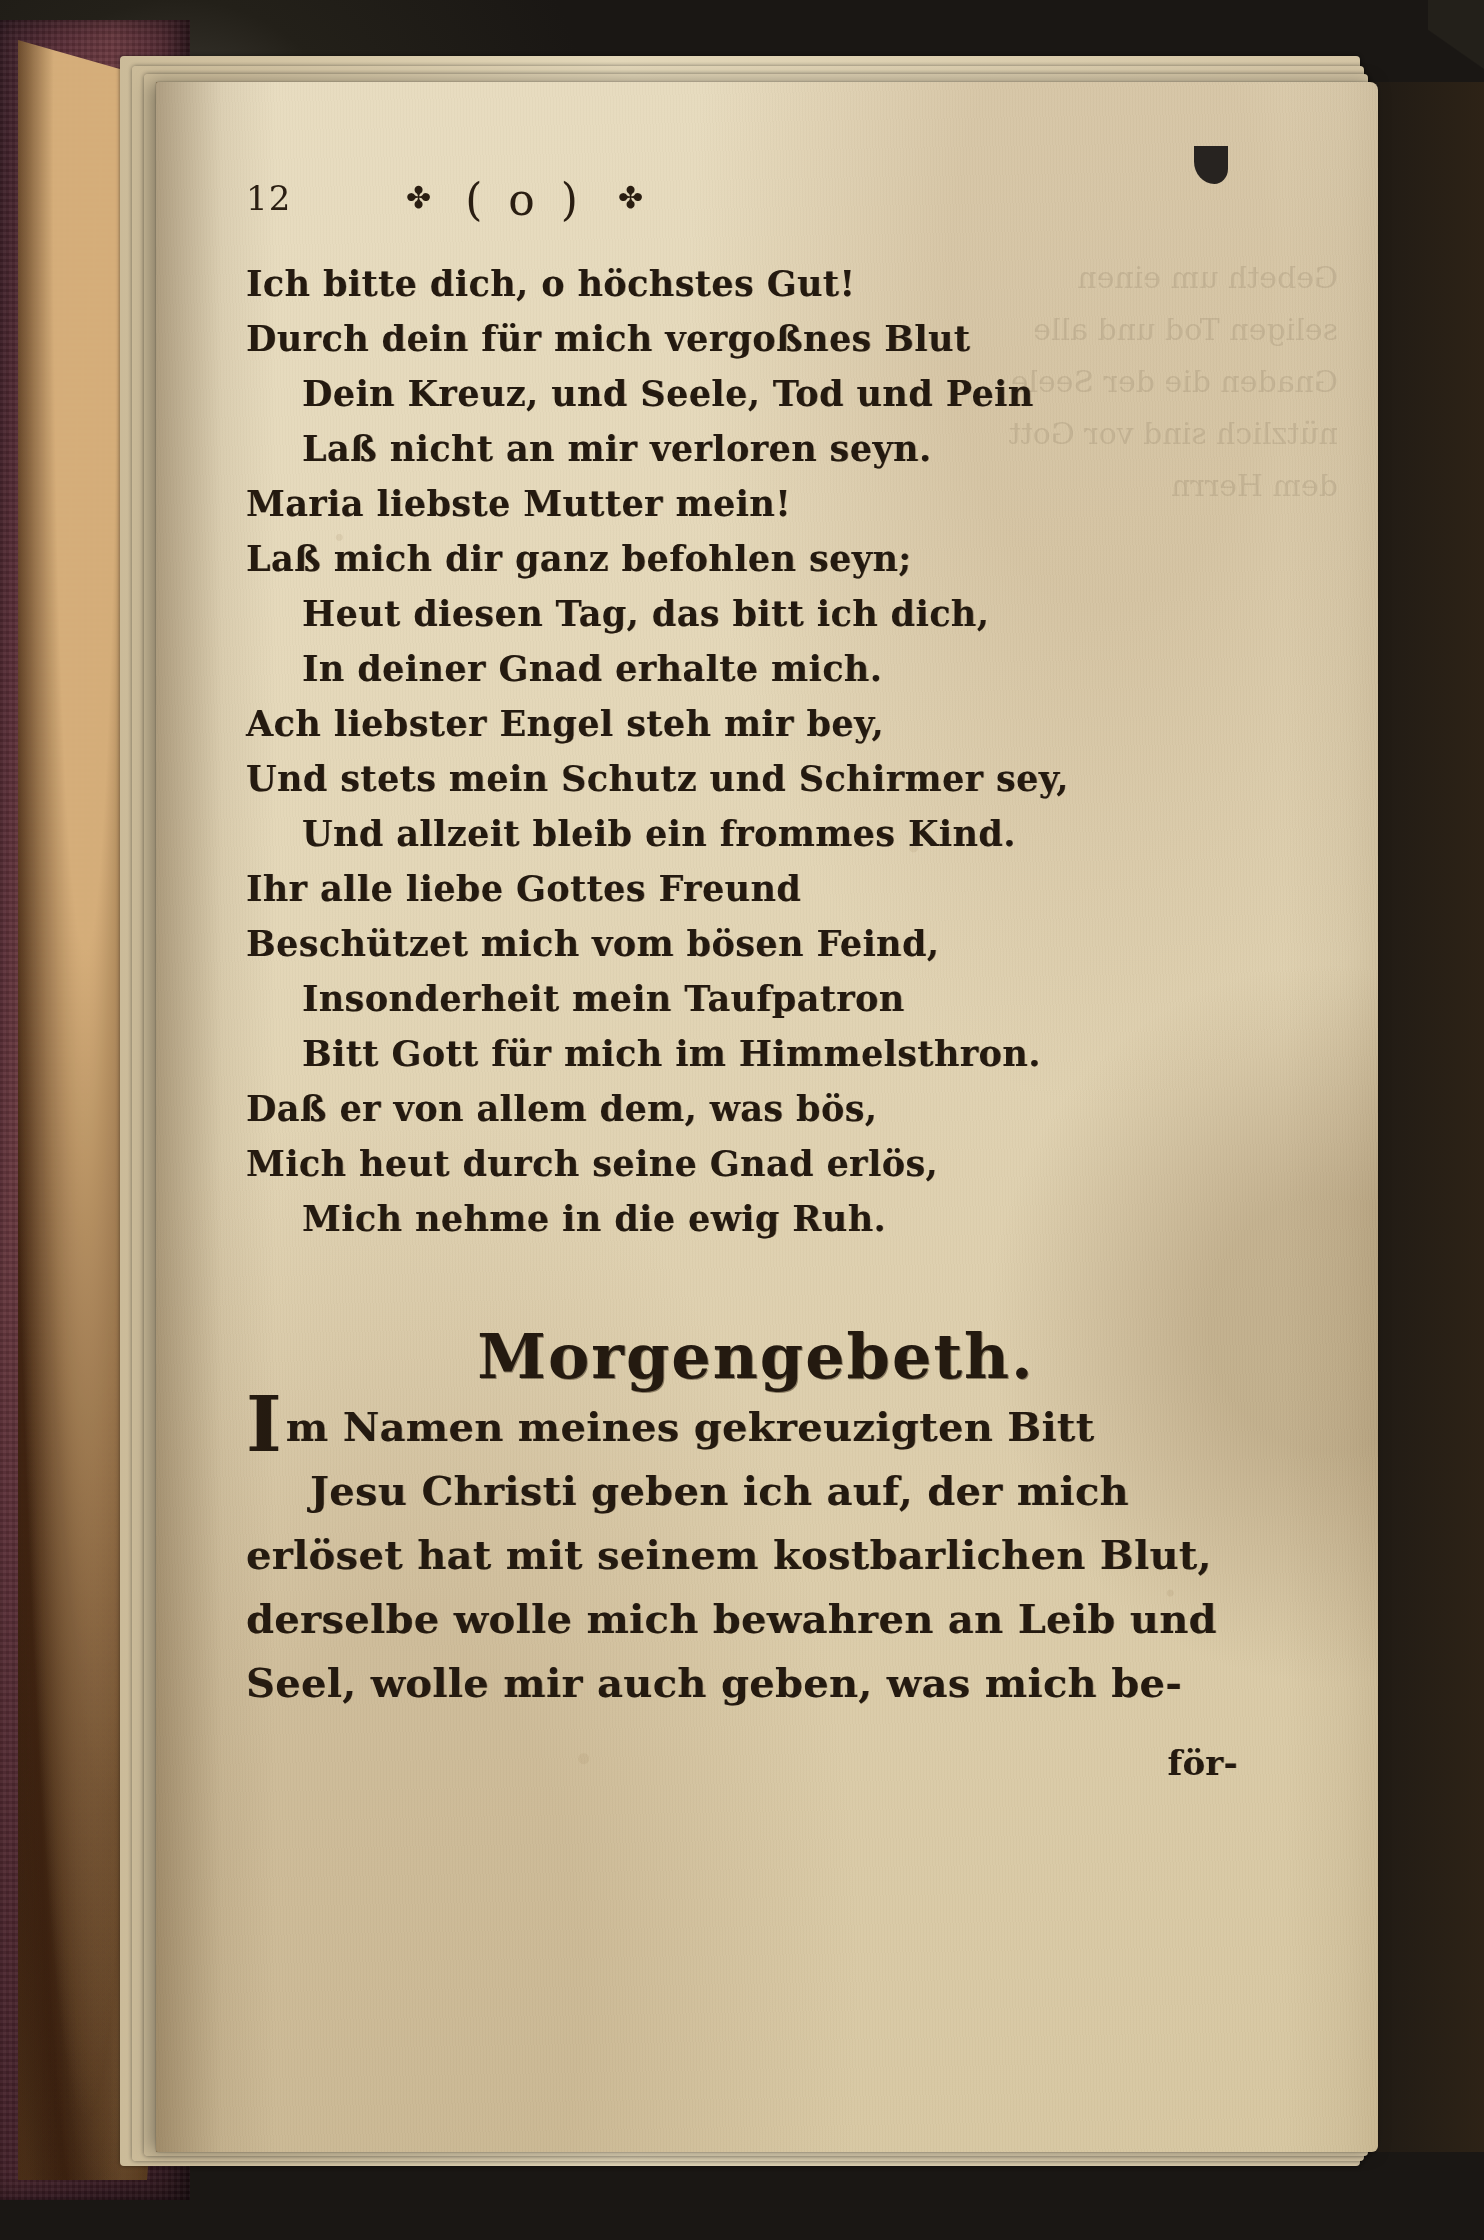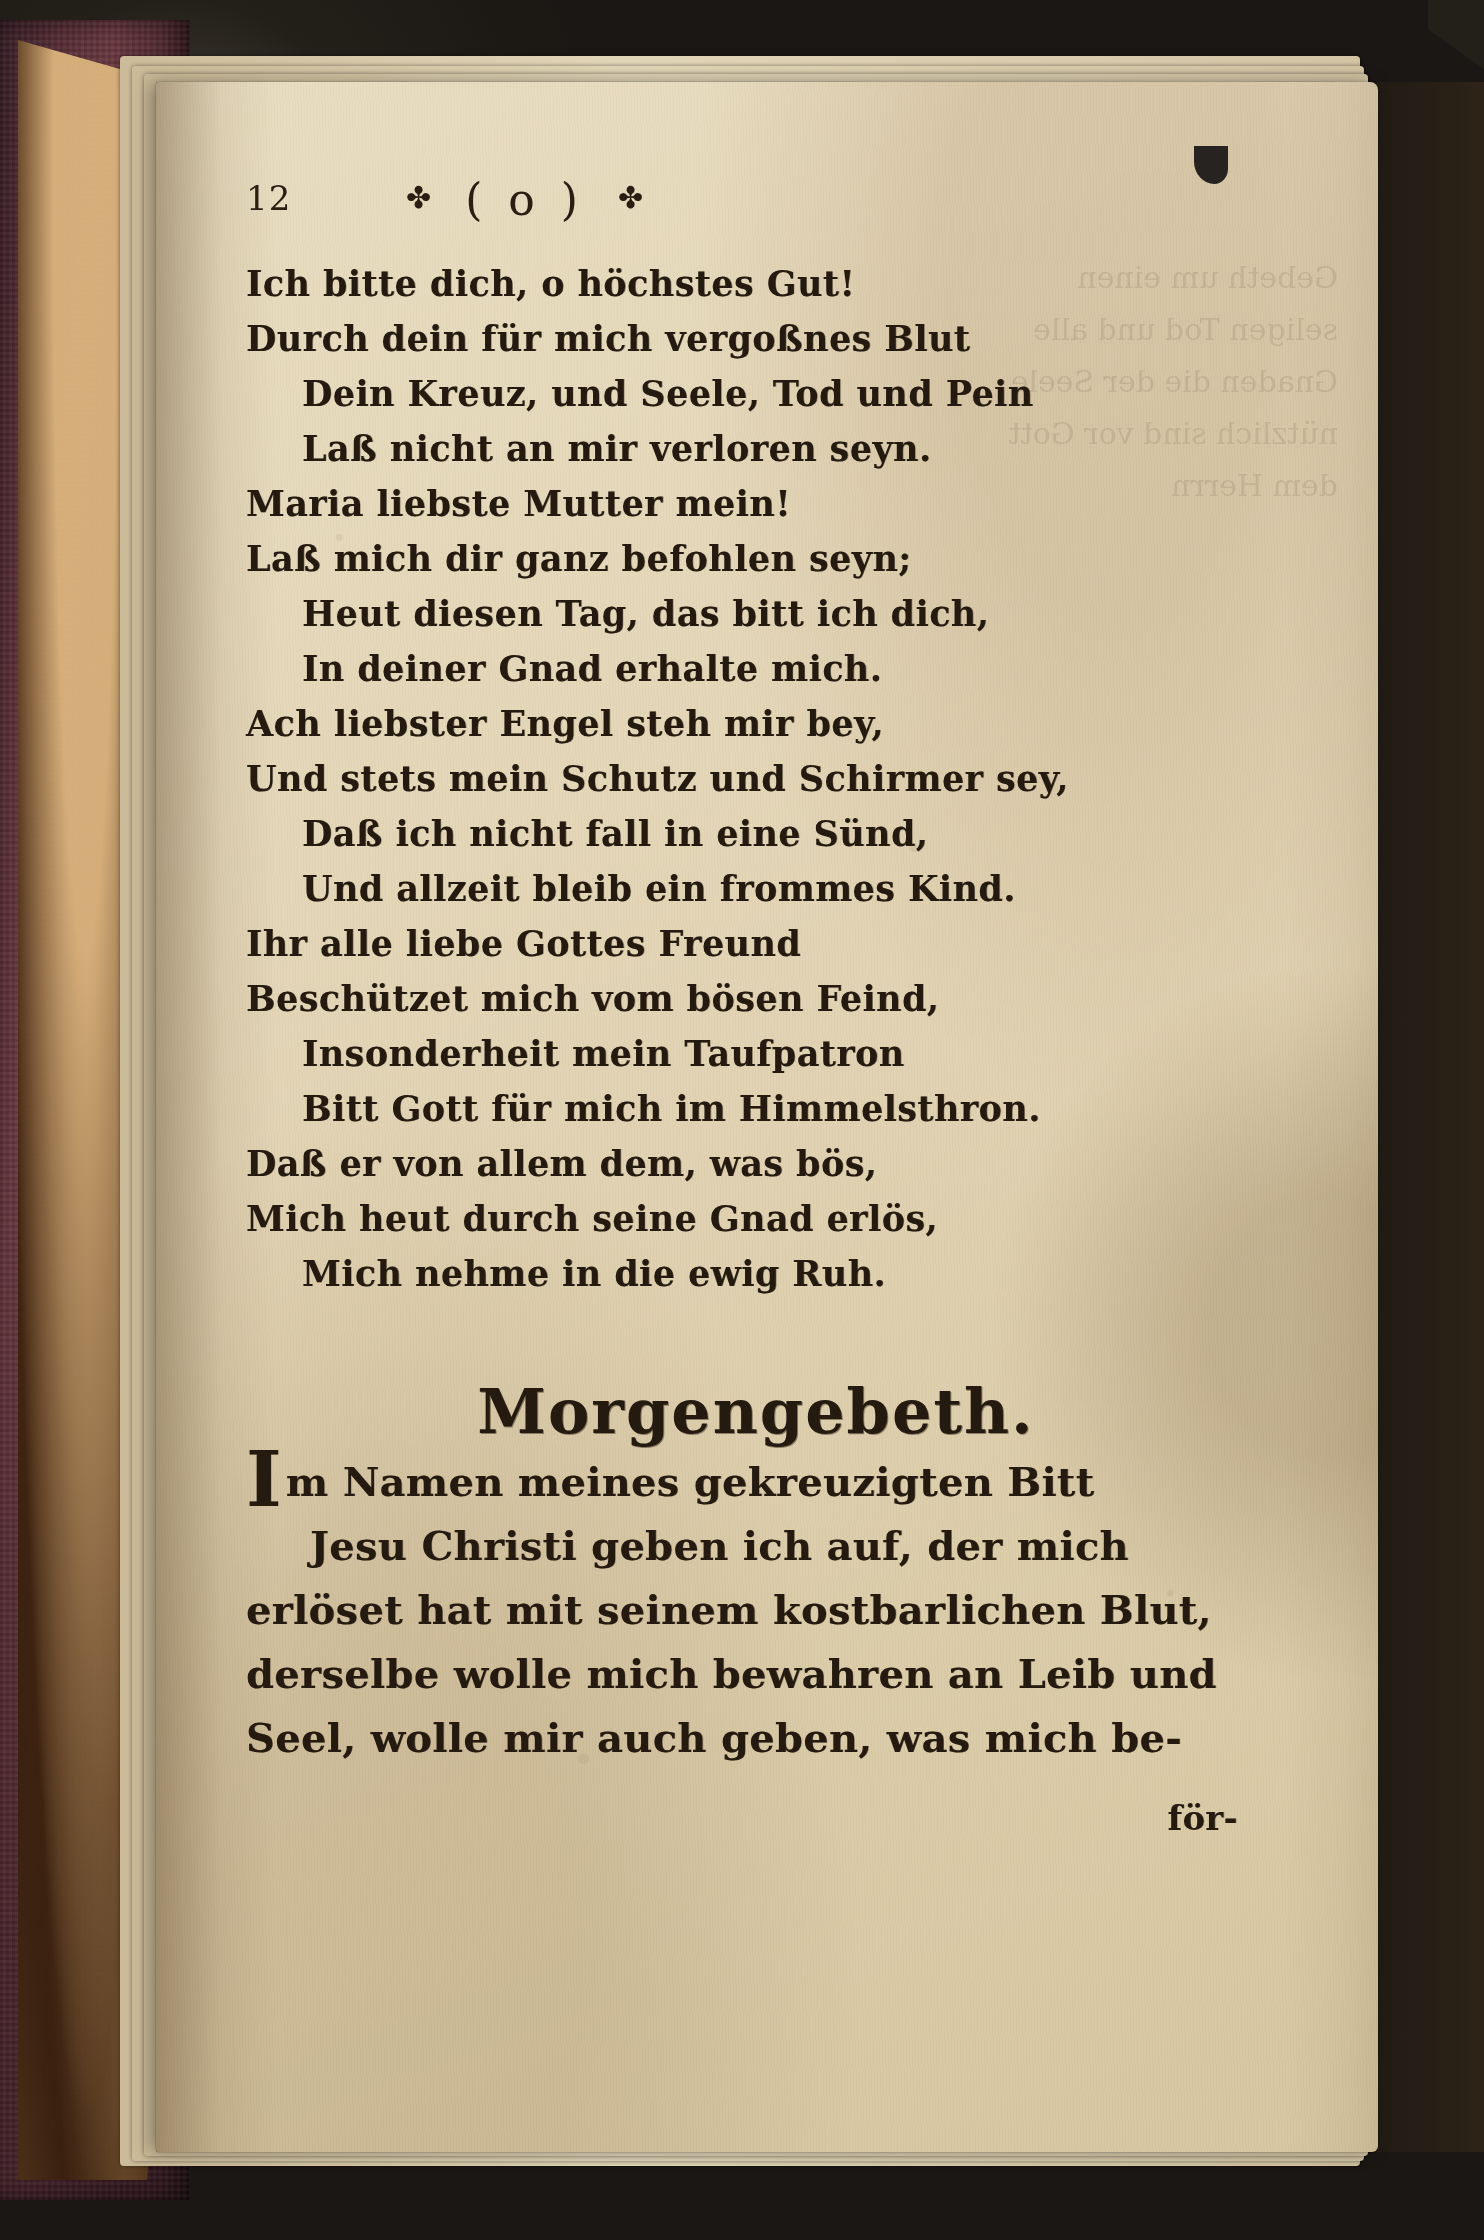--- a/index.html
+++ b/index.html
@@ -269,21 +269,20 @@
         <div class="line">Ich bitte dich, o höchstes Gut!</div>
         <div class="line">Durch dein für mich vergoßnes Blut</div>
         <div class="line ind">Dein Kreuz, und Seele, Tod und Pein</div>
         <div class="line ind">Laß nicht an mir verloren seyn.</div>
         <div class="line">Maria liebste Mutter mein!</div>
         <div class="line">Laß mich dir ganz befohlen seyn;</div>
         <div class="line ind">Heut diesen Tag, das bitt ich dich,</div>
         <div class="line ind">In deiner Gnad erhalte mich.</div>
         <div class="line">Ach liebster Engel steh mir bey,</div>
         <div class="line">Und stets mein Schutz und Schirmer sey,</div>
-        <div class="line ind">Daß ich nicht fall in eine Sünd,</div>
         <div class="line ind">Und allzeit bleib ein frommes Kind.</div>
         <div class="line">Ihr alle liebe Gottes Freund</div>
         <div class="line">Beschützet mich vom bösen Feind,</div>
         <div class="line ind">Insonderheit mein Taufpatron</div>
         <div class="line ind">Bitt Gott für mich im Himmelsthron.</div>
         <div class="line">Daß er von allem dem, was bös,</div>
         <div class="line">Mich heut durch seine Gnad erlös,</div>
         <div class="line ind">Mich nehme in die ewig Ruh.</div>
       </div>
 

